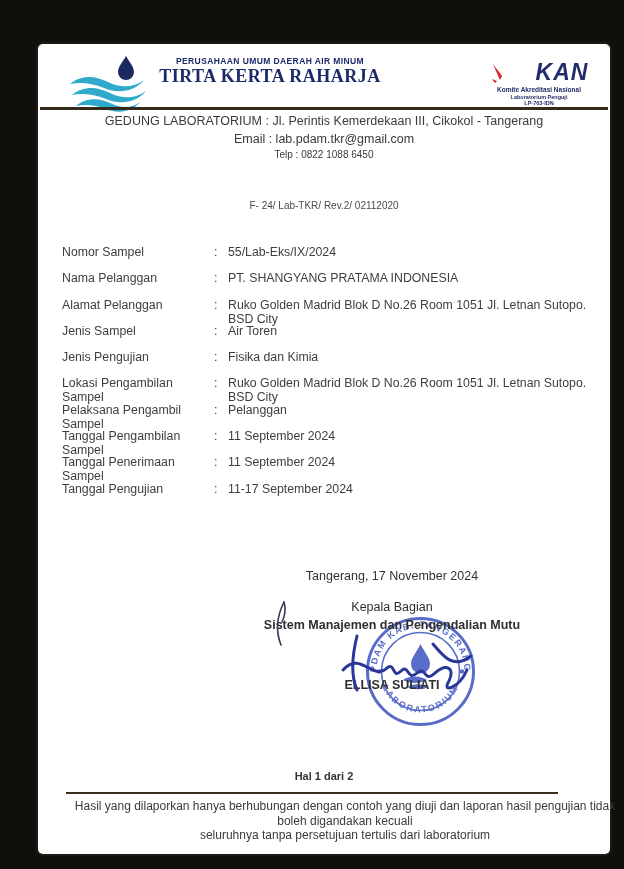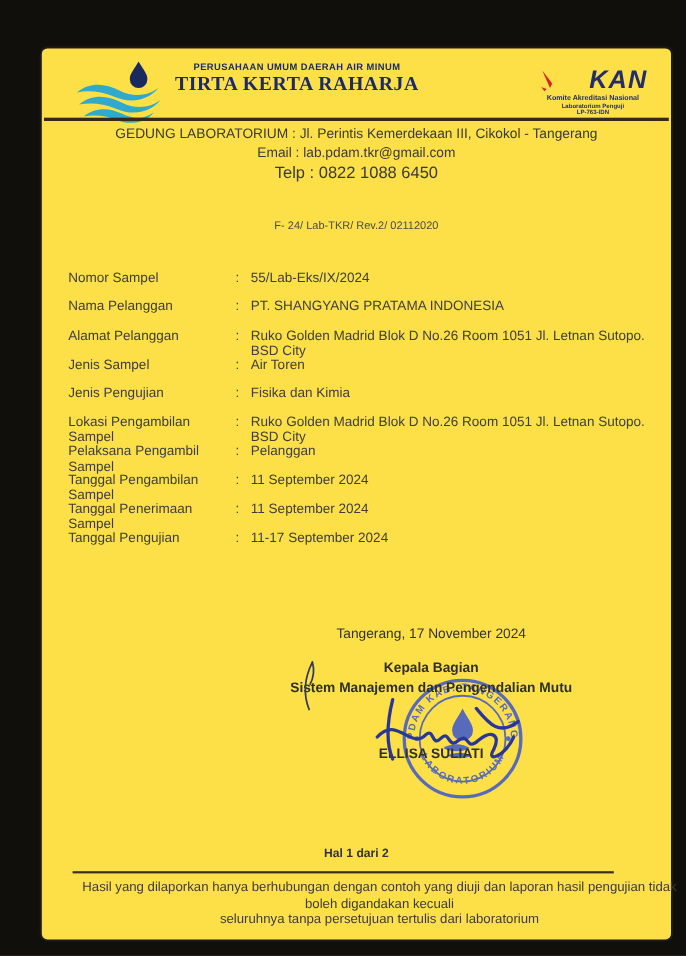--- a/index.html
+++ b/index.html
@@ -4,52 +4,52 @@
 <style>
   html,body{margin:0;padding:0;}
   body{
     width:624px;height:869px;
     background:#100f0c;
     font-family:"Liberation Sans", sans-serif;
     position:relative;overflow:hidden;
   }
   .paper{
     position:absolute;left:38px;top:44px;width:572px;height:810px;
-    background:#fde047;border-radius:5px;
+    background:#ffffff;border-radius:5px;
     box-shadow:0 0 0 2px #1c1a14;
   }
   .abs{position:absolute;}
   .center{text-align:center;}
   
   .org-block{left:112px;top:12px;width:240px;text-align:center;color:#1c2a6a;}
   .org-line1{font-size:8.5px;font-weight:bold;letter-spacing:.4px;}
   .org-name{font-family:"Liberation Serif", serif;font-size:18px;font-weight:bold;letter-spacing:.5px;line-height:20px;}
   .org-line2{font-size:9px;font-weight:bold;letter-spacing:1.8px;}
   .kan-block{left:438px;top:10px;width:126px;text-align:center;color:#232d6b;}
   .kan-row{display:flex;align-items:flex-end;justify-content:center;gap:3px;height:30px;}
   .kan-word{font-size:23px;font-weight:900;font-style:italic;letter-spacing:1px;line-height:24px;margin-left:21px;}
   .kan-s1{font-size:6.5px;font-weight:bold;margin-top:2px;}
   .kan-s2{font-size:5.5px;font-weight:bold;margin-top:1px;}
   .kan-s3{font-size:5.5px;font-weight:bold;}
   .rule1{left:2px;top:63px;right:2px;height:3px;background:#332a1a;}
   .addr{left:0;top:70px;width:100%;font-size:12.5px;color:#3a3a3a;}
   .email{left:0;top:88px;width:100%;font-size:12.5px;color:#3a3a3a;}
-  .phone{left:0;top:105px;width:100%;font-size:15px;color:#3a3a3a;}
+  .phone{left:0;top:105px;width:100%;font-size:10px;color:#3a3a3a;}
   .title{left:0;top:119px;width:100%;font-size:20px;font-weight:bold;color:#1b2766;letter-spacing:.8px;}
   .formcode{left:0;top:156px;width:100%;font-size:10px;color:#4a4a4a;}
   
   .fields{left:24px;top:201px;right:8px;}
   .frow{display:flex;height:26.3px;font-size:12.3px;color:#3e3e3e;line-height:14px;}
   .flabel{width:152px;flex:none;}
   .fsep{width:14px;flex:none;}
   .fvalue{flex:1;}
   
   .sigblock{left:180px;top:525px;width:348px;text-align:center;color:#333;}
   .placedate{font-size:12.5px;}
-  .kepala{font-size:12.5px;font-weight:bold;margin-top:17px;color:#2f2f2f;}
+  .kepala{font-size:12.5px;font-weight:normal;margin-top:17px;color:#2f2f2f;}
   .sistem{font-size:12.5px;font-weight:bold;margin-top:4px;color:#2f2f2f;position:relative;z-index:2;}
   .signame{left:180px;top:634px;width:348px;text-align:center;font-size:12.5px;font-weight:bold;color:#2f2f2f;z-index:2;}
   .stamp{left:325px;top:570px;z-index:1;opacity:.92;}
   .sig{left:297px;top:586px;z-index:3;}
   .penmark{left:232px;top:554px;z-index:3;}
   
   .hal{left:0;top:726px;width:100%;font-size:11px;font-weight:bold;color:#333;}
   .rule2{left:28px;top:748px;width:492px;height:2px;background:#3a2f1e;}
   .disc{left:0;top:755px;width:100%;font-size:12px;color:#3b3b3b;line-height:14.5px;padding-left:21px;}
 </style>

